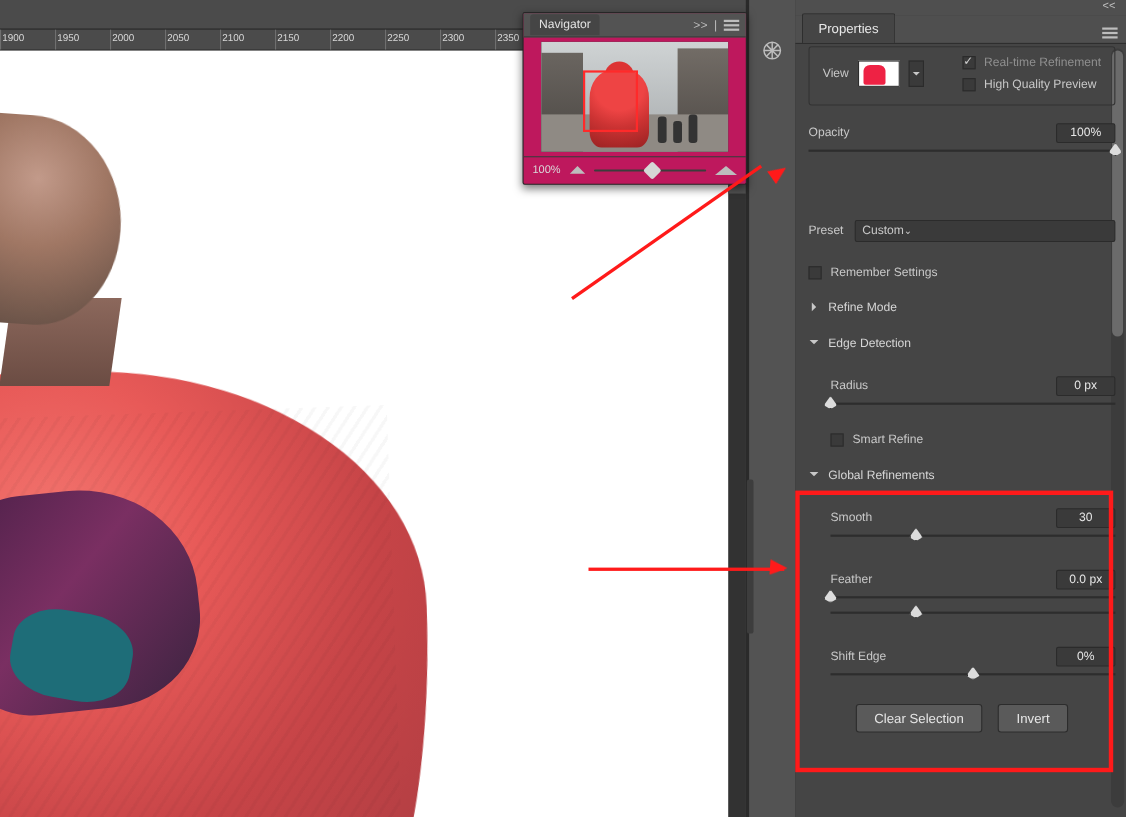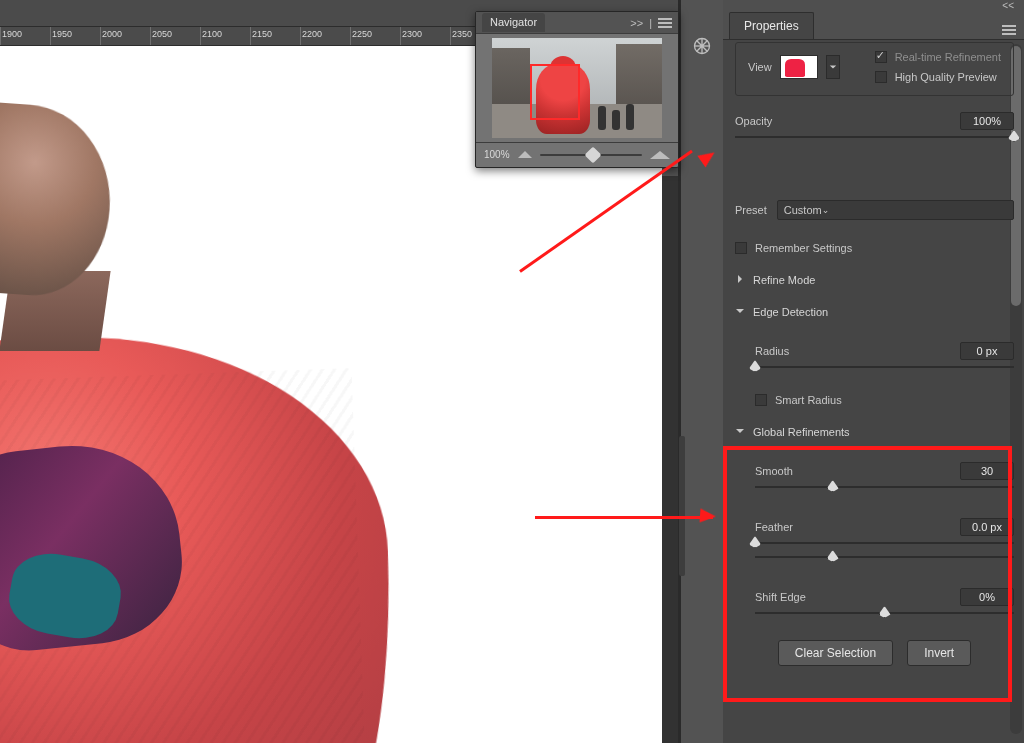--- a/index.html
+++ b/index.html
@@ -119,21 +119,21 @@
   }
   .dock-icon svg{width:20px;height:20px;}
   .midbar-handle{
     position:absolute; left:679px; top:436px; width:6px; height:140px;
     background:#3d3d3d; border-radius:2px;
   }
 
   
   .navigator{
     position:absolute; left:475px; top:11px; width:204px; height:157px;
-    background:#737373;
+    background:#be185d;
     border:1px solid #262626;
     box-shadow:0 3px 8px rgba(0,0,0,.5);
     border-radius:2px;
   }
   .nav-tab{
     height:22px; background:#535353; border-bottom:1px solid #3c3c3c;
     display:flex; align-items:center; padding:0 6px;
     font-size:11px; color:#e2e2e2;
     gap:6px;
   }
@@ -476,21 +476,21 @@
       <div class="param">
         <span class="field-label">Radius</span>
         <span class="value-box">0 px</span>
       </div>
       <div class="slider">
         <div class="track"></div>
           <div class="thumb" style="left: calc(0% - 6px);"></div>
       </div>
       <div class="chk-row" style="margin-top:20px">
         <span class="checkbox"></span>
-        <span>Smart Radius</span>
+        <span>Smart Refine</span>
       </div>
     </div>
 
     <div class="section-header">
       <span class="chev"><svg viewBox="0 0 10 10">
             <path d="M1 3l4 4 4-4z"></path>
           </svg></span>
       <span>Global Refinements</span>
     </div>
     <div class="indent">

